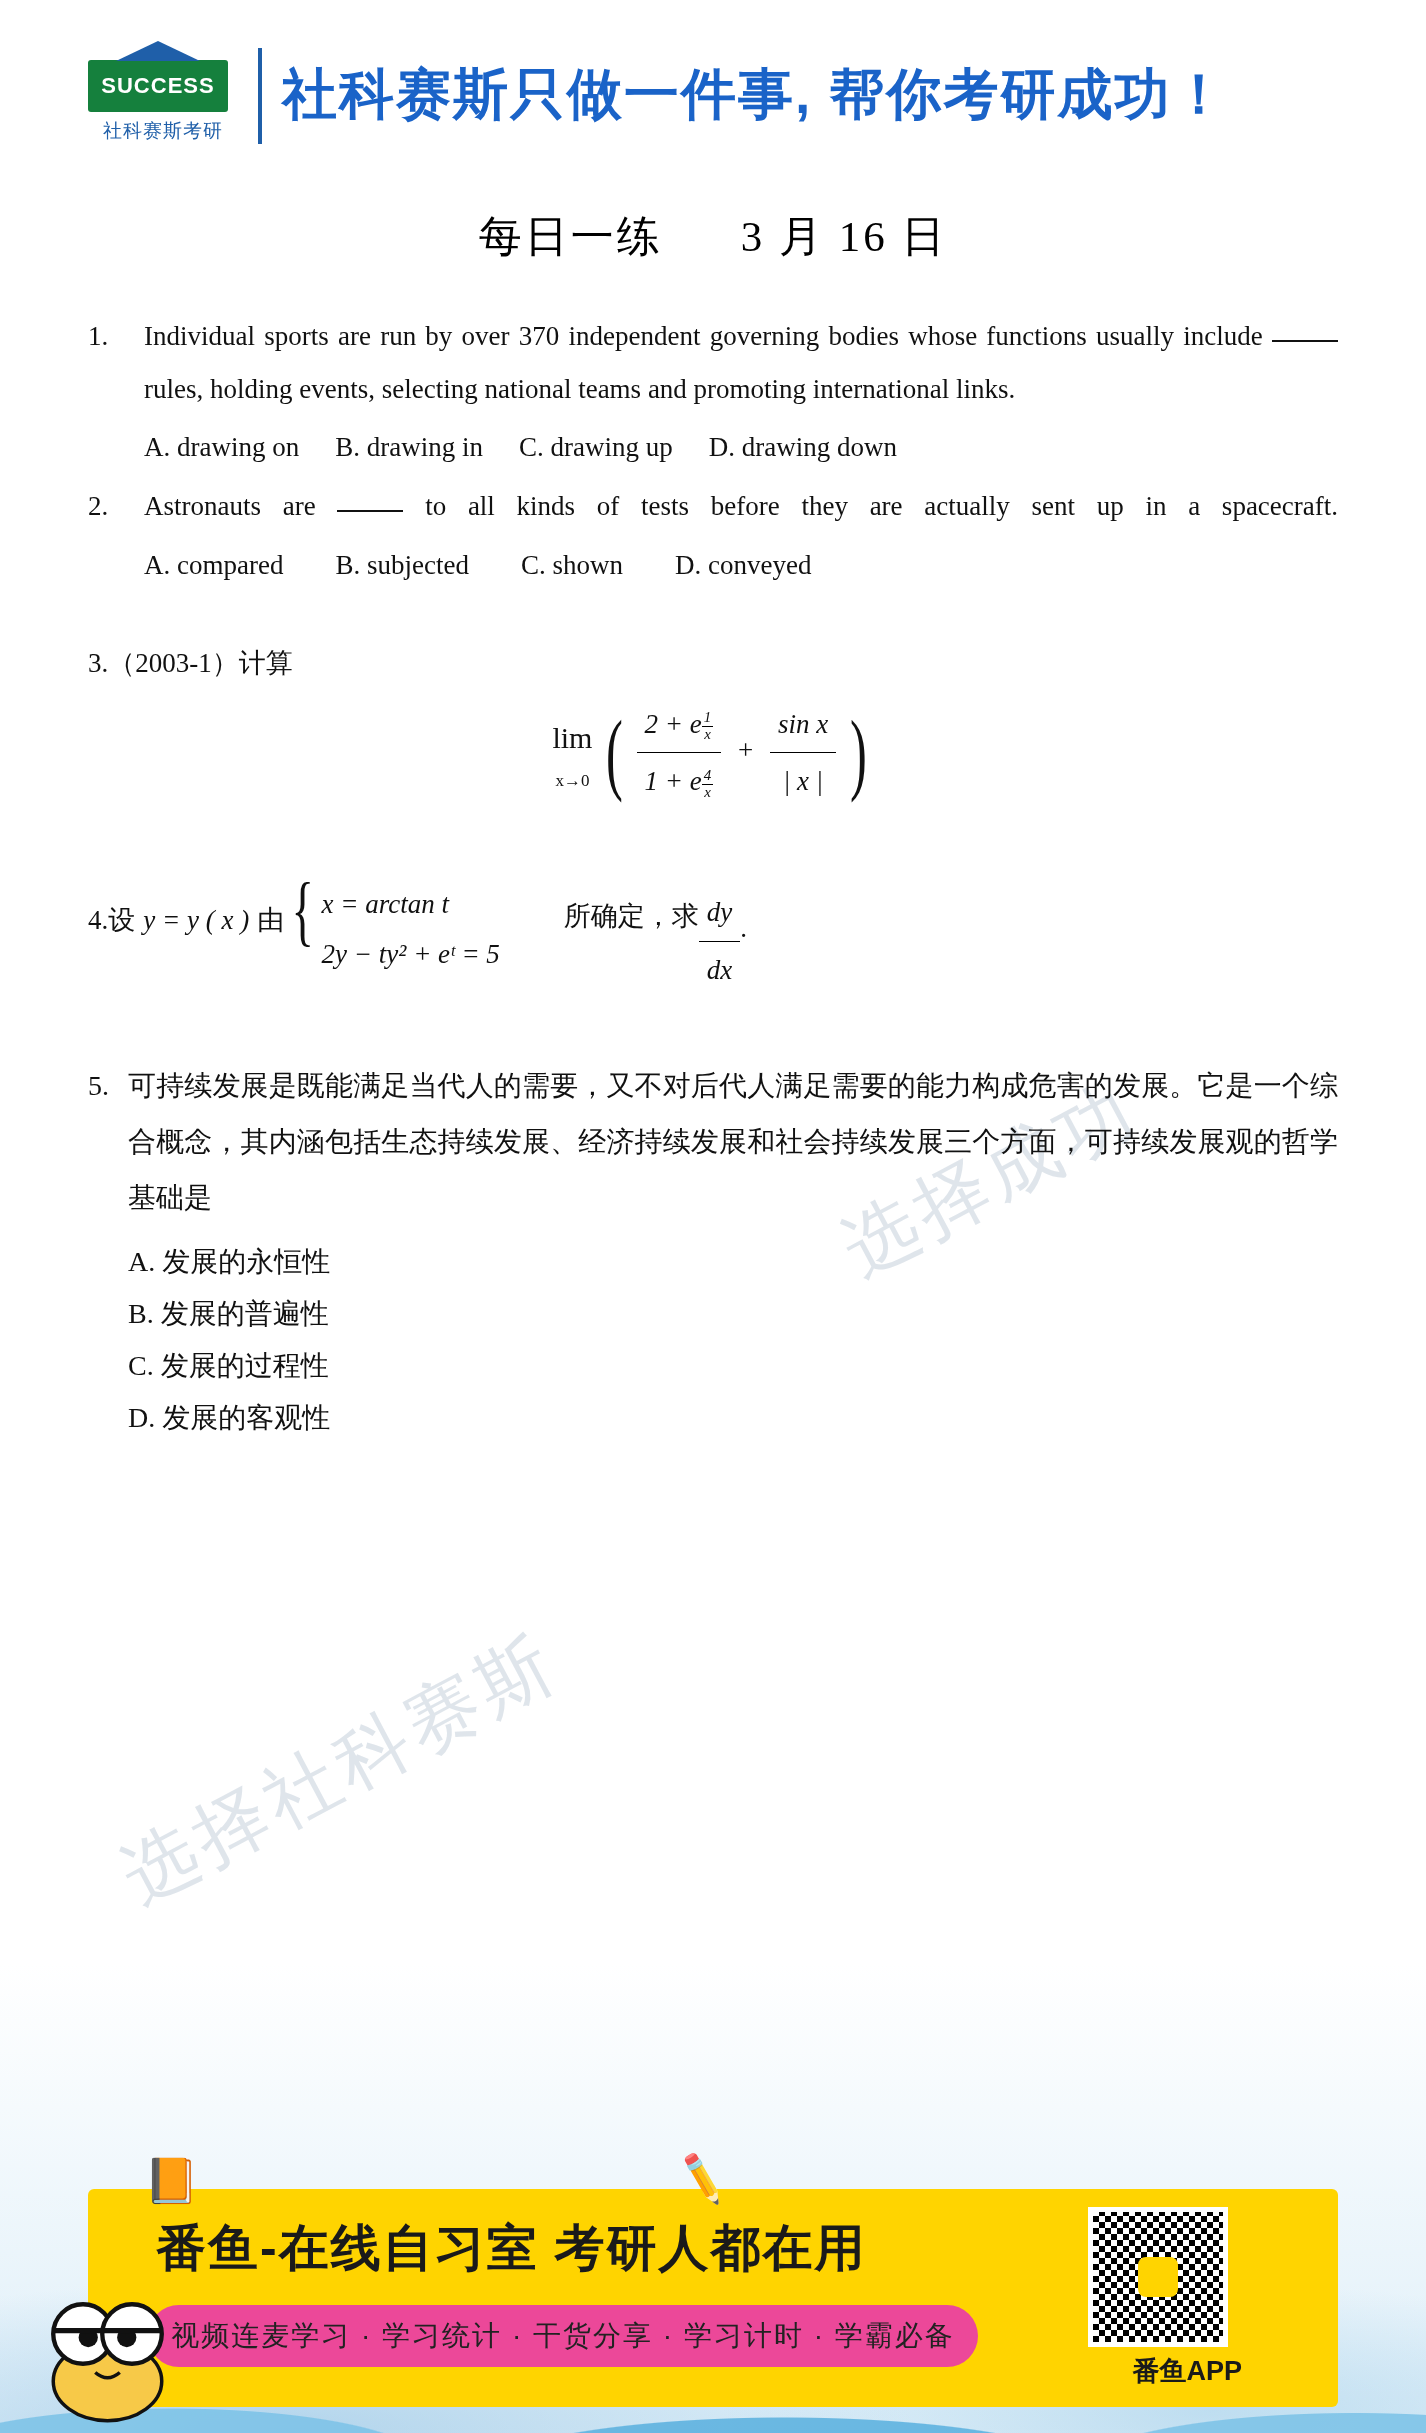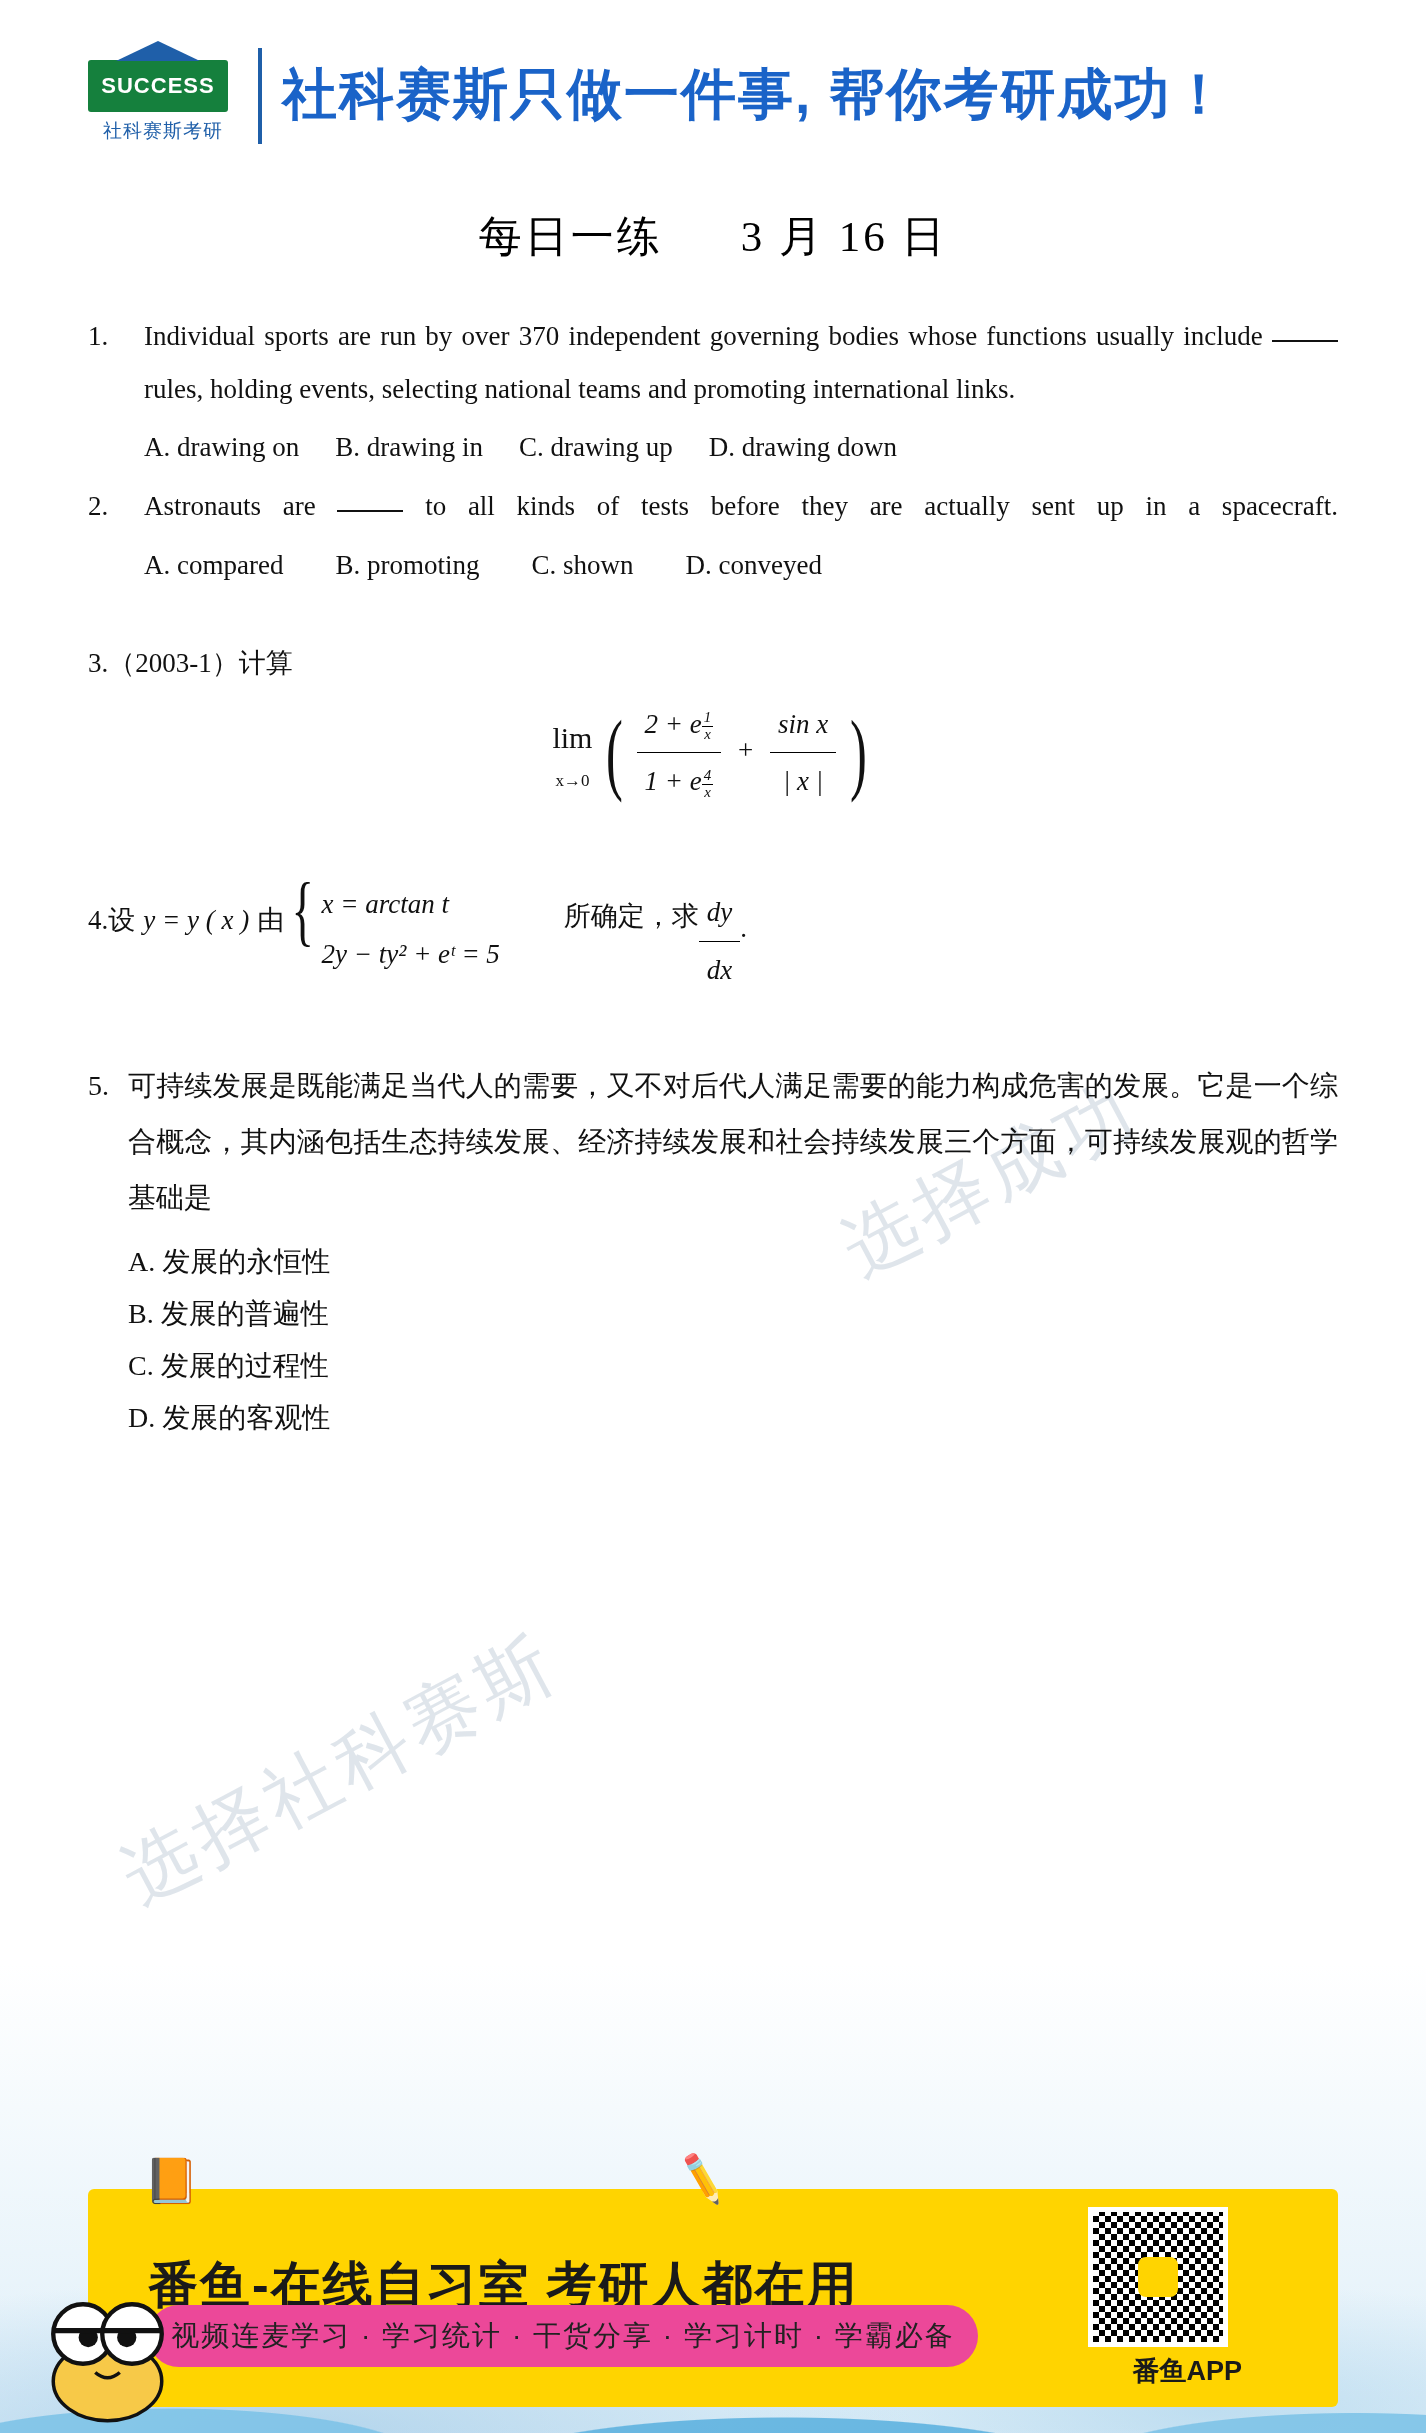--- a/index.html
+++ b/index.html
@@ -259,29 +259,28 @@
     left: 88px;
     bottom: 26px;
     width: 1250px;
     height: 218px;
     background: #ffd400;
     border-radius: 6px;
     z-index: 12;
   }
   .ad-title {
     position: absolute;
-    left: 60px;
+    left: 68px;
     top: 26px;
     font-family: "Liberation Sans", sans-serif;
     font-weight: bold;
     font-size: 50px;
     color: #1a1a1a;
     letter-spacing: 2px;
     white-space: nowrap;
-    margin-top: 37px;
   }
   .ad-sub {
     position: absolute;
     left: 60px;
     top: 116px;
     width: 830px;
     height: 62px;
     background: #ec4899;
     border-radius: 32px;
     display: flex;
@@ -389,21 +388,21 @@
   <div class="q">
     <div class="q-num">2.</div>
     <div class="q-body">
       <div class="q-stem">
         <span>Astronauts are</span>
         <span class="blank"></span>
         <span>to all kinds of tests before they are actually sent up in a spacecraft.</span>
       </div>
       <div class="opts wide">
         <span>A. compared</span>
-        <span>B. promoting</span>
+        <span>B. subjected</span>
         <span>C. shown</span>
         <span>D. conveyed</span>
       </div>
     </div>
   </div>
 
   <div class="math-q">
     <div>3.（2003-1）计算</div>
     <div class="formula-center">
       <span class="lim">

